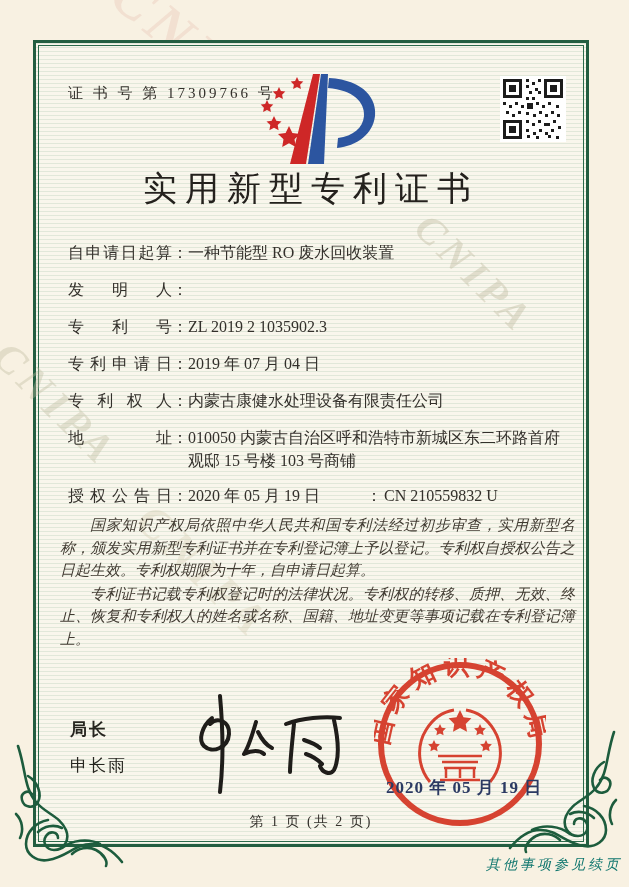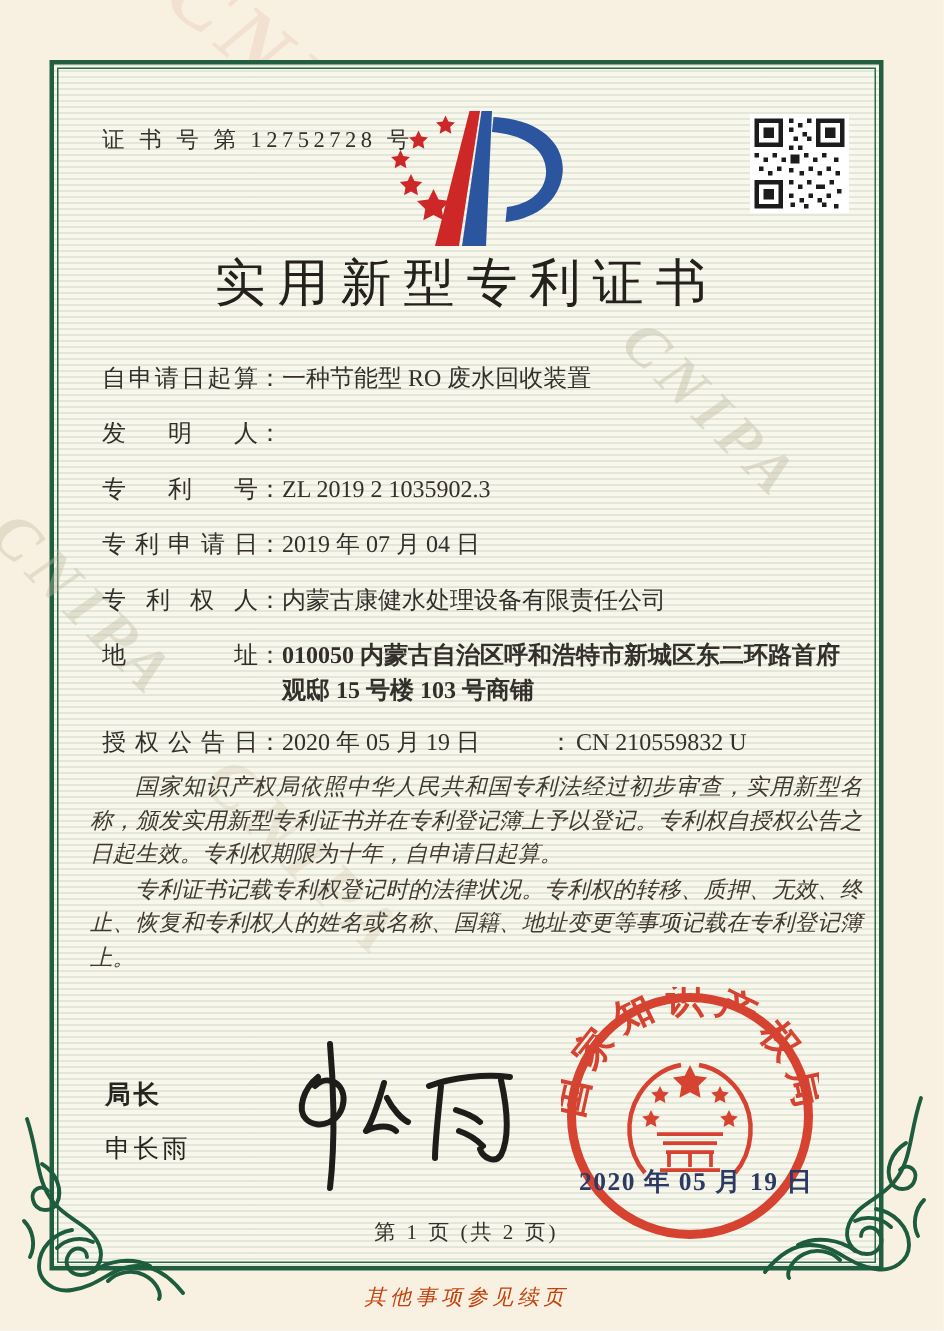--- a/index.html
+++ b/index.html
@@ -60,21 +60,21 @@
   
   .fields{position:absolute;left:68px;right:58px;top:240px;}
   .row{display:flex;margin-bottom:11px;font-size:16px;line-height:26px;color:#33302b;}
   .row .label{
     width:104px;flex:0 0 104px;
     text-align:justify;text-align-last:justify;
     -moz-text-align-last:justify;
   }
   .row .colon{flex:0 0 14px;}
   .row .value{flex:1;line-height:26px;}
-  .row.address .value{line-height:23px;padding-top:1px;font-weight:bold;}
+  .row.address .value{line-height:23px;padding-top:1px;}
   .row.grant .value{flex:0 0 178px;}
   .row.grant .label2{margin-left:12px;letter-spacing:2px;}
   .row.grant .value2{margin-left:2px;}
 
   
   .body-text{
     position:absolute;left:60px;right:54px;top:514px;
     font-size:15px;line-height:22.5px;color:#403a31;
     font-style:italic;
     text-align:justify;
@@ -94,22 +94,22 @@
     position:absolute;left:386px;top:776px;
     font-size:17px;color:#2c3a63;letter-spacing:1px;font-weight:700;
   }
 
   
   .page-indicator{
     position:absolute;left:0;right:7px;top:813px;text-align:center;
     font-size:14px;letter-spacing:2px;color:#33302b;
   }
   .footer-note{
-    position:absolute;left:0;right:7px;top:856px;text-align:center;
-    font-size:14px;letter-spacing:3px;color:#c2410c;font-style:italic;
+    position:absolute;left:0;right:7px;top:856px;text-align:right;
+    font-size:14px;letter-spacing:3px;color:#0f766e;font-style:italic;
   }
 
   
   .ornament{position:absolute;width:118px;height:132px;z-index:5;pointer-events:none;}
   .ornament.bl{left:8px;top:736px;}
   .ornament.br{left:506px;top:722px;transform:scaleX(-1);}
 </style>
 </head>
 <body>
 
@@ -118,21 +118,21 @@
   <span class="wm wm1">CNIPA</span>
 
   <div class="frame">
     <div class="inner-line"></div>
   </div>
 
   <span class="wm wm2">CNIPA</span>
   <span class="wm wm3">CNIPA</span>
   <span class="wm wm4">CNIPA</span>
 
-  <div class="cert-no">证 书 号 第 12752728 号</div>
+  <div class="cert-no">证 书 号 第 17309766 号</div>
 
   <svg class="logo" viewBox="0 0 138 102">
 
     <polygon points="60,6 67,6 53,96 37,96" fill="#ce2727"></polygon>
 
     <polygon points="68,6 75,6 71,96 55,96" fill="#2c55a0"></polygon>
 
     <path d="M76,10 C112,12 124,32 122,48 C120,66 104,78 84,80 L85,70 C100,68 110,60 111,48 C112,34 100,22 75,20 Z" fill="#2c55a0"></path>
 
     <g fill="#ce2727">

